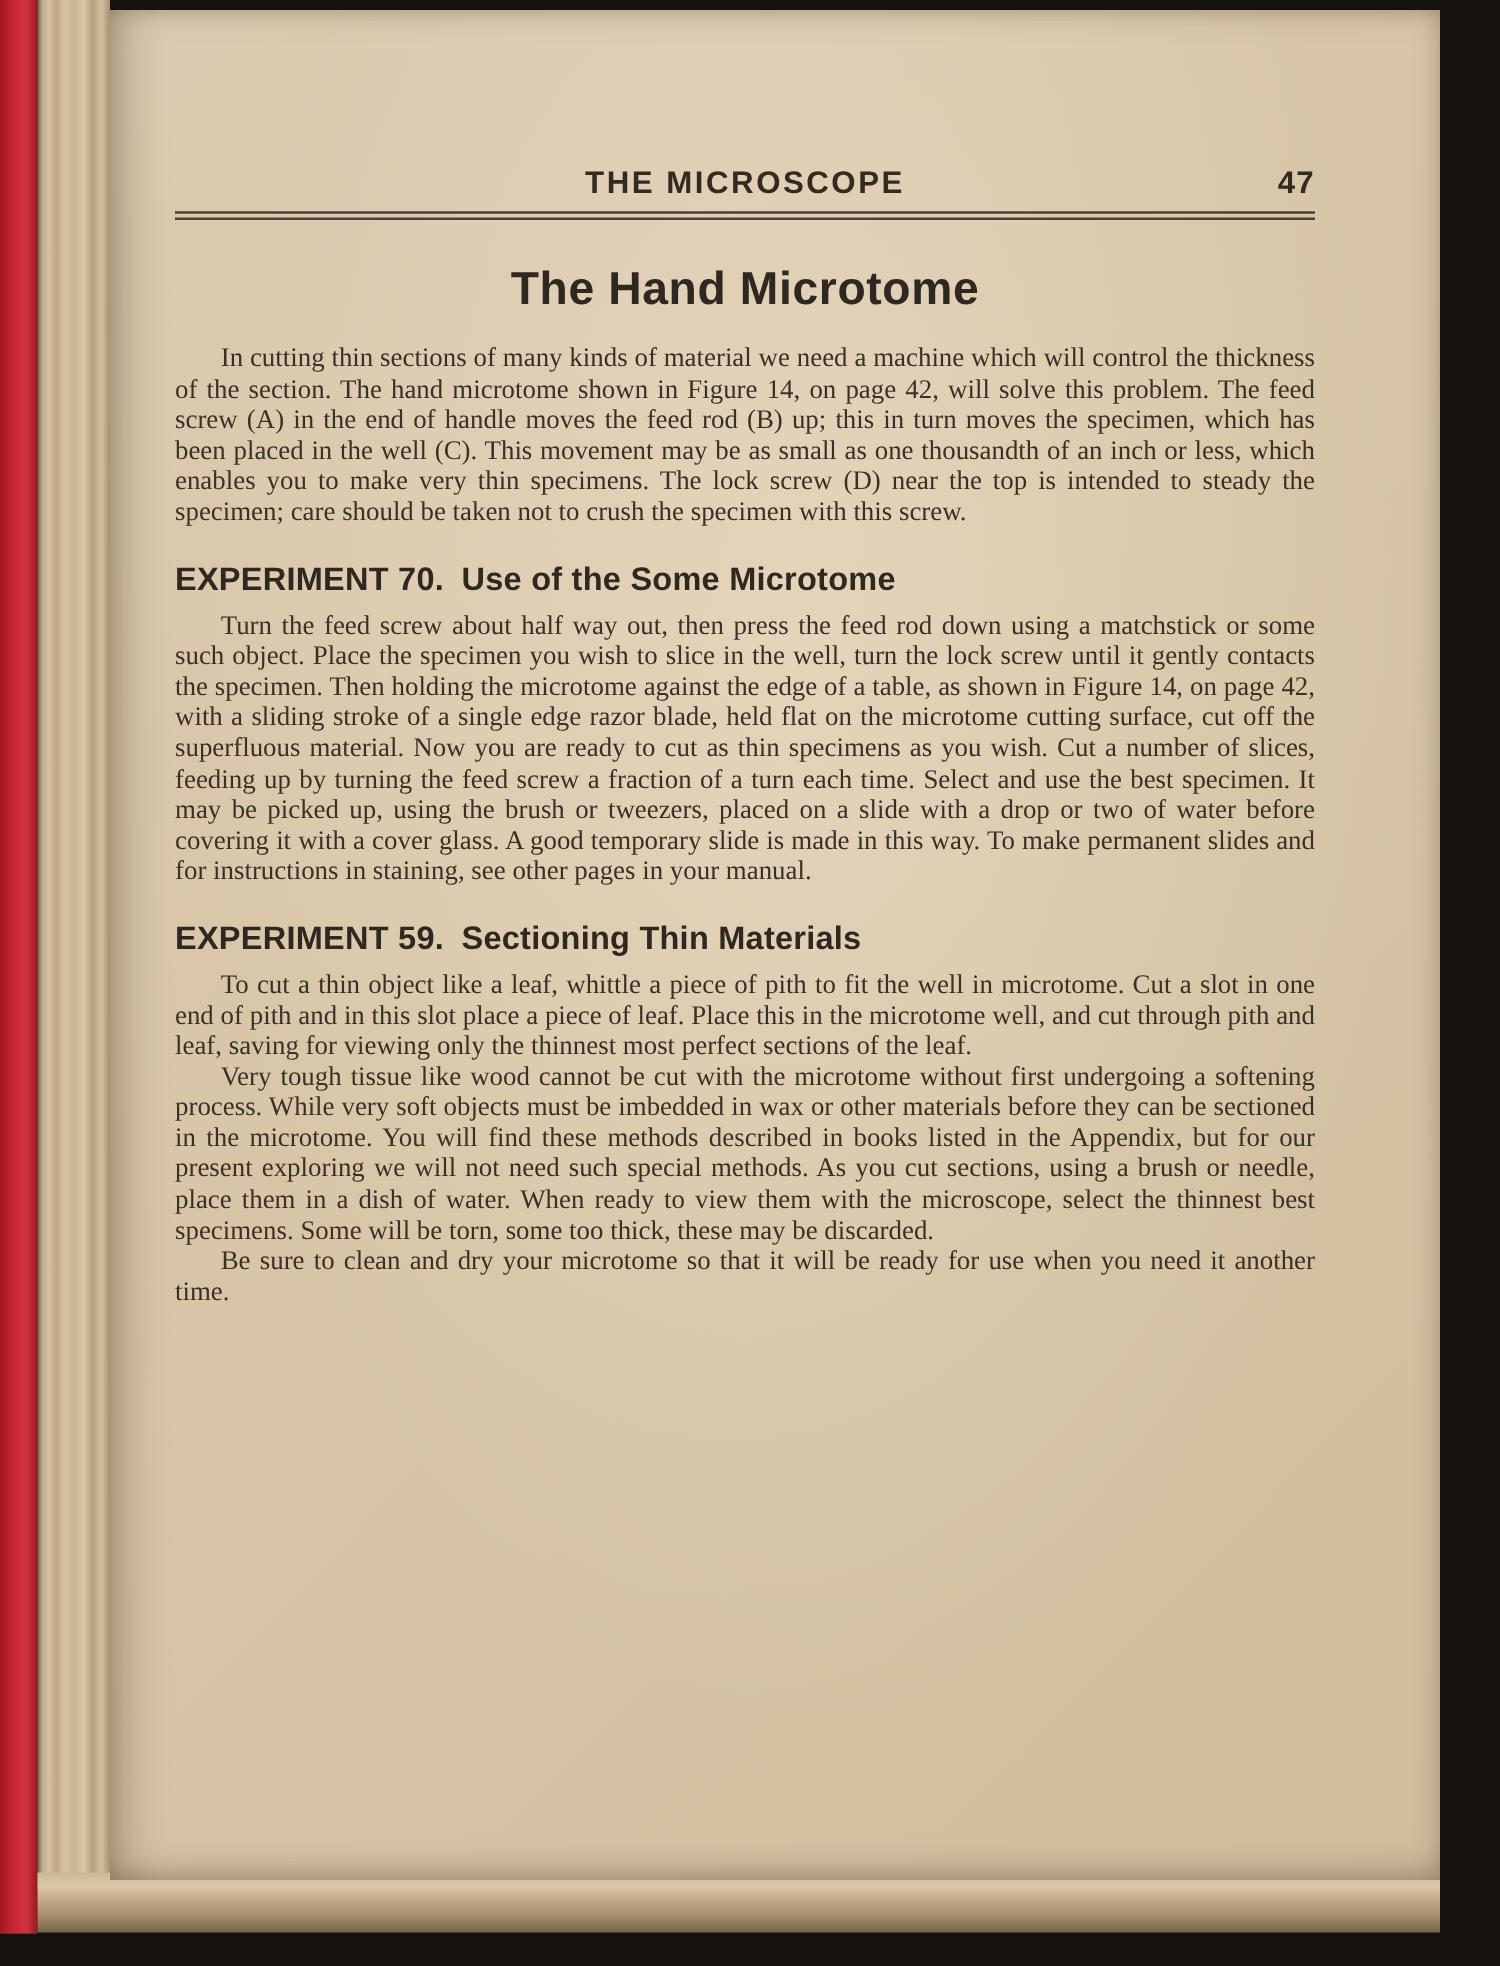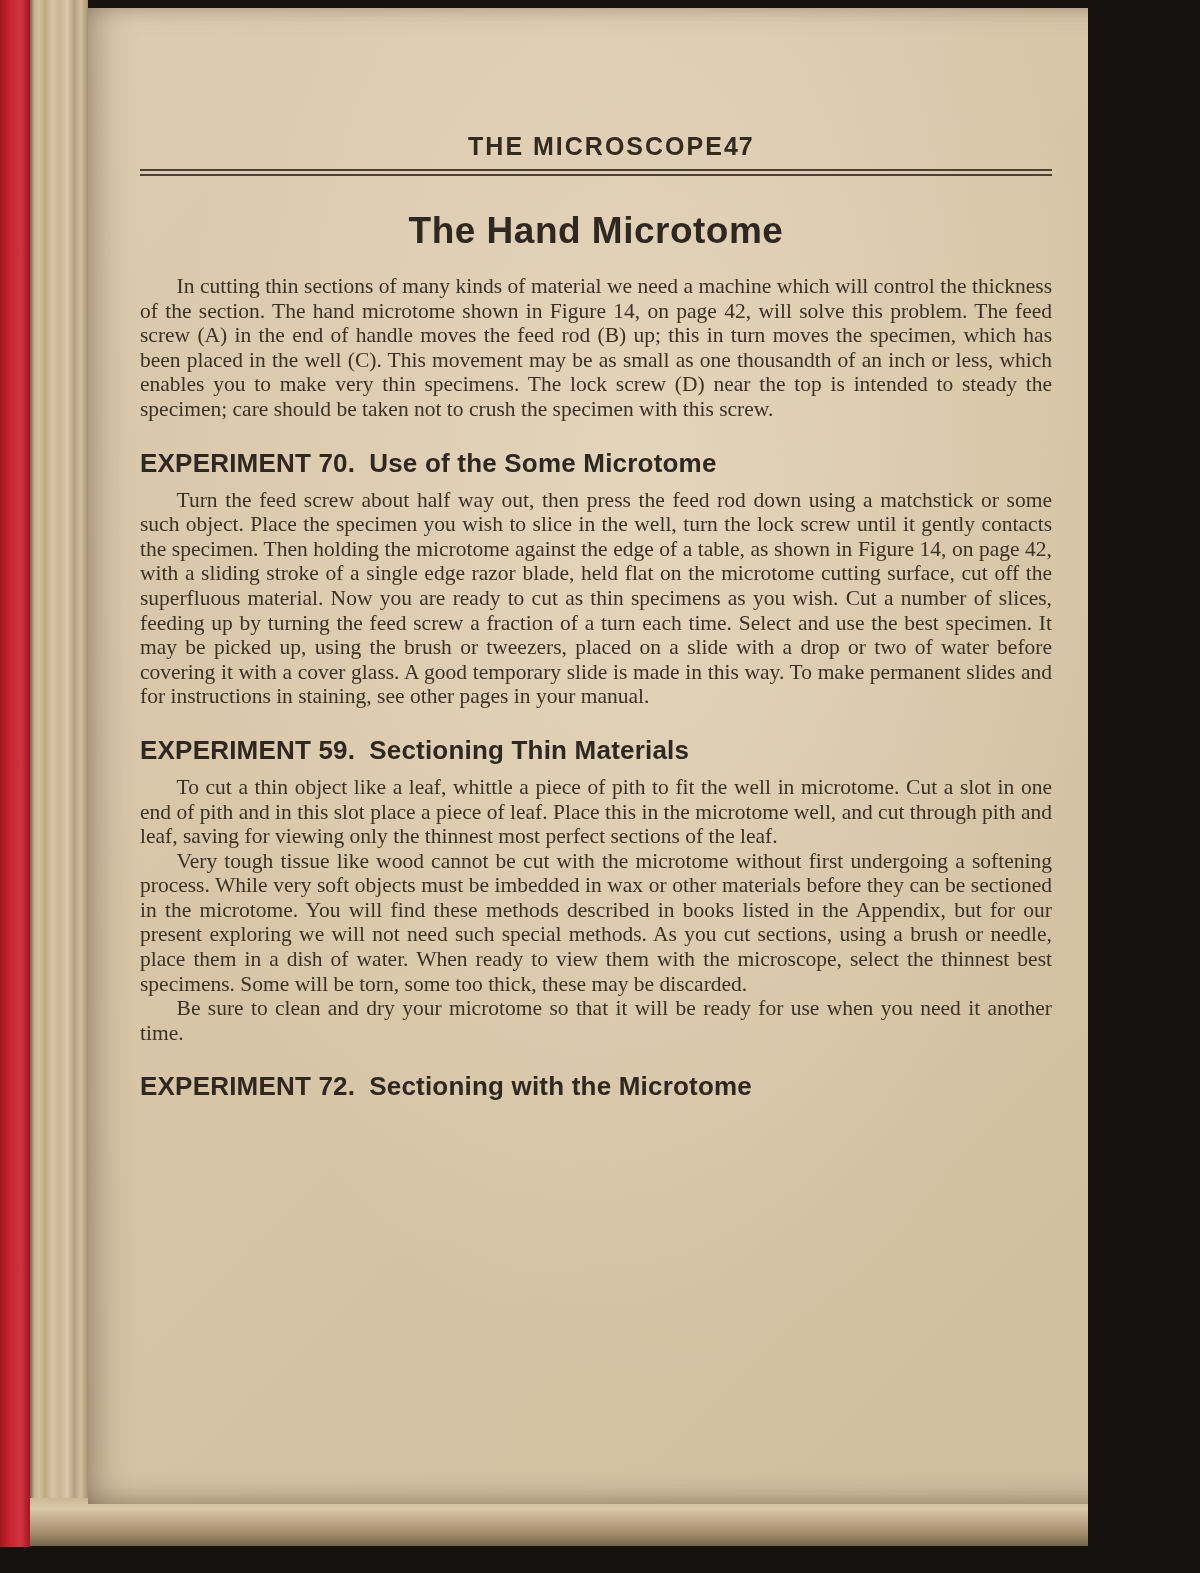--- a/index.html
+++ b/index.html
@@ -2,21 +2,21 @@
 <html><head>
 <meta charset="utf-8">
 <style>
   html, body {
     margin: 0;
     padding: 0;
     background: #14110e;
   }
   .scene {
     position: relative;
-    width: 1088px;
+    width: 1200px;
     height: 1573px;
     background: #14110e;
     overflow: hidden;
     font-family: "Liberation Serif", "DejaVu Serif", serif;
   }
   
   .cover-red {
     position: absolute;
     left: 0; top: 0;
     width: 30px; height: 1547px;
@@ -66,20 +66,21 @@
     font-size: 25px;
     color: #332b20;
   }
   .running-head .rh-title {
     grid-column: 2;
     letter-spacing: 2px;
     text-align: center;
   }
   .running-head .rh-page {
     grid-column: 3;
+    text-align: right;
     letter-spacing: 1px;
   }
   .double-rule {
     margin-top: 8px;
     height: 3px;
     border-top: 2px solid #4a4033;
     border-bottom: 2px solid #4a4033;
   }
   h1.page-title {
     margin: 34px 0 22px 0;
@@ -138,20 +139,17 @@
       </h2>
       <p class="body-para">Turn the feed screw about half way out, then press the feed rod down using a matchstick or some such object. Place the specimen you wish to slice in the well, turn the lock screw until it gently contacts the specimen. Then holding the microtome against the edge of a table, as shown in Figure 14, on page 42, with a sliding stroke of a single edge razor blade, held flat on the microtome cutting surface, cut off the superfluous material. Now you are ready to cut as thin specimens as you wish. Cut a number of slices, feeding up by turning the feed screw a fraction of a turn each time. Select and use the best specimen. It may be picked up, using the brush or tweezers, placed on a slide with a drop or two of water before covering it with a cover glass. A good temporary slide is made in this way. To make permanent slides and for instructions in staining, see other pages in your manual.</p>
 
       <h2 class="exp-heading">
         <span class="exp-label">EXPERIMENT 59.</span><span>Sectioning Thin Materials</span>
       </h2>
       <p class="body-para">To cut a thin object like a leaf, whittle a piece of pith to fit the well in microtome. Cut a slot in one end of pith and in this slot place a piece of leaf. Place this in the microtome well, and cut through pith and leaf, saving for viewing only the thinnest most perfect sections of the leaf.</p>
       <p class="body-para">Very tough tissue like wood cannot be cut with the microtome without first undergoing a softening process. While very soft objects must be imbedded in wax or other materials before they can be sectioned in the microtome. You will find these methods described in books listed in the Appendix, but for our present exploring we will not need such special methods. As you cut sections, using a brush or needle, place them in a dish of water. When ready to view them with the microscope, select the thinnest best specimens. Some will be torn, some too thick, these may be discarded.</p>
       <p class="body-para">Be sure to clean and dry your microtome so that it will be ready for use when you need it another time.</p>
 
-      <h2 class="exp-heading">
-        <span class="exp-label">EXPERIMENT 72.</span><span>Sectioning with the Microtome</span>
-      </h2>
 
     </div>
   </div>
 
 </div>
 
 </body></html>

